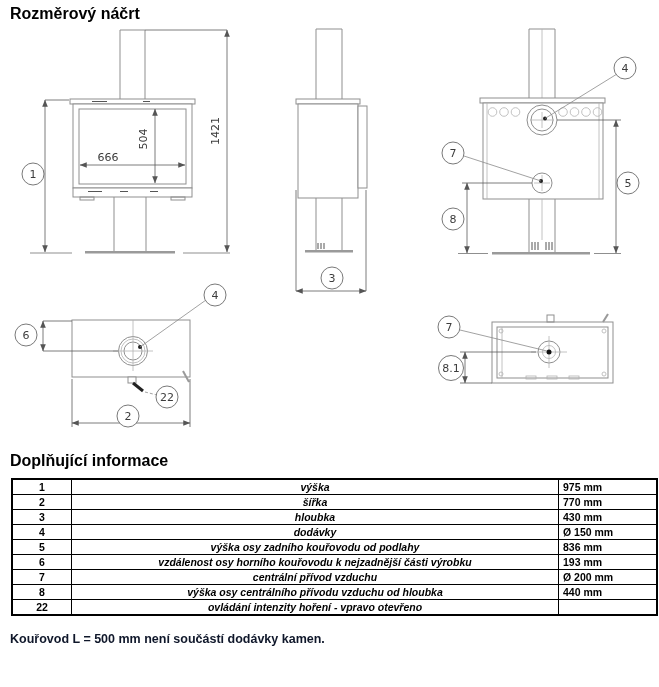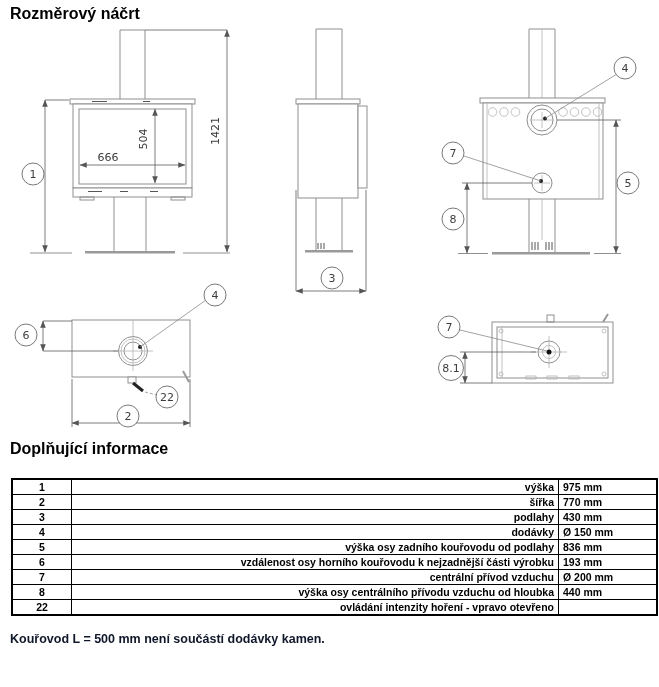--- a/index.html
+++ b/index.html
@@ -6,21 +6,21 @@
   body {
     width:659px; height:687px; position:relative;
     background:#ffffff; font-family:"Liberation Sans", sans-serif;
     overflow:hidden;
   }
   .page-title {
     position:absolute; left:10px; top:5px;
     font-size:16px; font-weight:bold; color:#000;
   }
   .section-title {
-    position:absolute; left:10px; top:440px;
+    position:absolute; left:10px; top:452px;
     font-size:16px; font-weight:bold; color:#000;
   }
   svg.drawing { position:absolute; left:0; top:0; }
 
   
   .ol   { stroke:#8f8f8f; stroke-width:1; fill:none; }
   .olf  { stroke:#8f8f8f; stroke-width:1; fill:#ffffff; }
   .lt   { stroke:#b2b2b2; stroke-width:0.8; fill:none; }
   .dk   { stroke:#555555; stroke-width:1; fill:none; }
   .dim  { stroke:#5a5a5a; stroke-width:0.8; fill:none; }
@@ -35,21 +35,21 @@
     position:absolute; left:11px; top:478px; width:633px;
     border-collapse:collapse; table-layout:fixed;
     border:2px solid #000;
   }
   table.info td {
     border:1px solid #000;
     font-size:10.5px; font-weight:bold; color:#000;
     height:14px; padding:0 4px; overflow:hidden; white-space:nowrap;
   }
   td.c-num { width:50px; text-align:center; }
-  td.c-label { width:478px; text-align:right; }
+  td.c-label { width:478px; text-align:center;font-style:italic; }
   td.c-val { width:89px; text-align:left; border-left:1px solid #8f8f8f; }
 
   .footnote {
     position:absolute; left:10px; top:632px;
     font-size:12.5px; font-weight:bold; color:#0f172a;
   }
 </style>
 </head>
 <body>
 
@@ -225,21 +225,21 @@
       <td class="c-label">výška</td>
       <td class="c-val">975 mm</td>
     </tr>
     <tr>
       <td class="c-num">2</td>
       <td class="c-label">šířka</td>
       <td class="c-val">770 mm</td>
     </tr>
     <tr>
       <td class="c-num">3</td>
-      <td class="c-label">podlahy</td>
+      <td class="c-label">hloubka</td>
       <td class="c-val">430 mm</td>
     </tr>
     <tr>
       <td class="c-num">4</td>
       <td class="c-label">dodávky</td>
       <td class="c-val">Ø 150 mm</td>
     </tr>
     <tr>
       <td class="c-num">5</td>
       <td class="c-label">výška osy zadního kouřovodu od podlahy</td>

